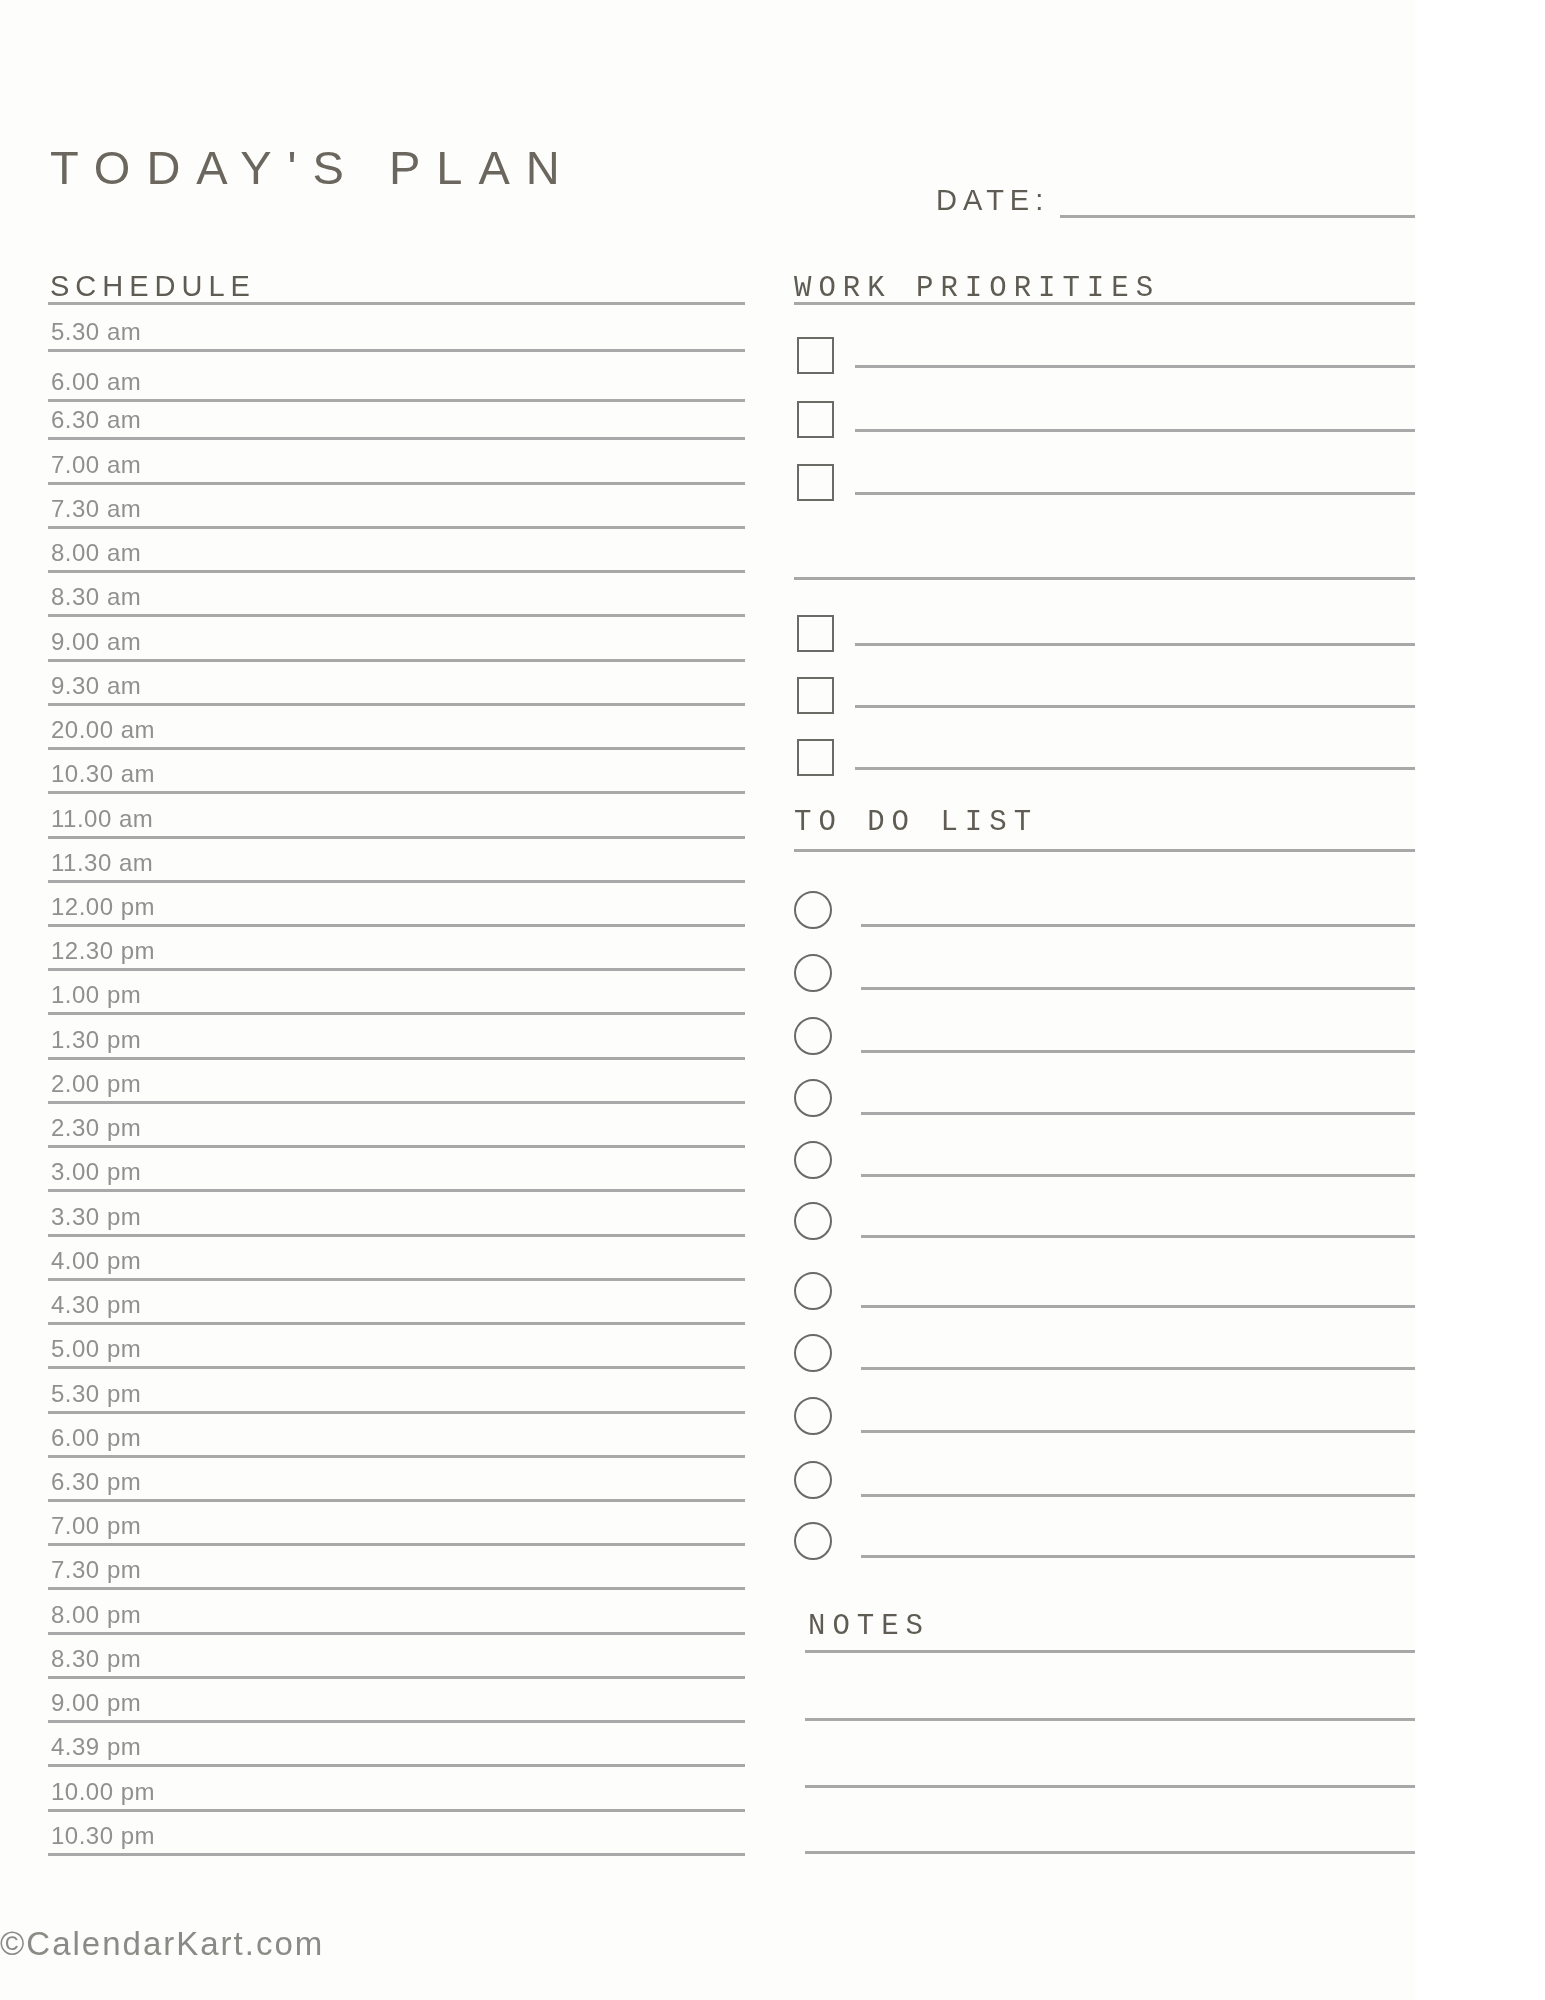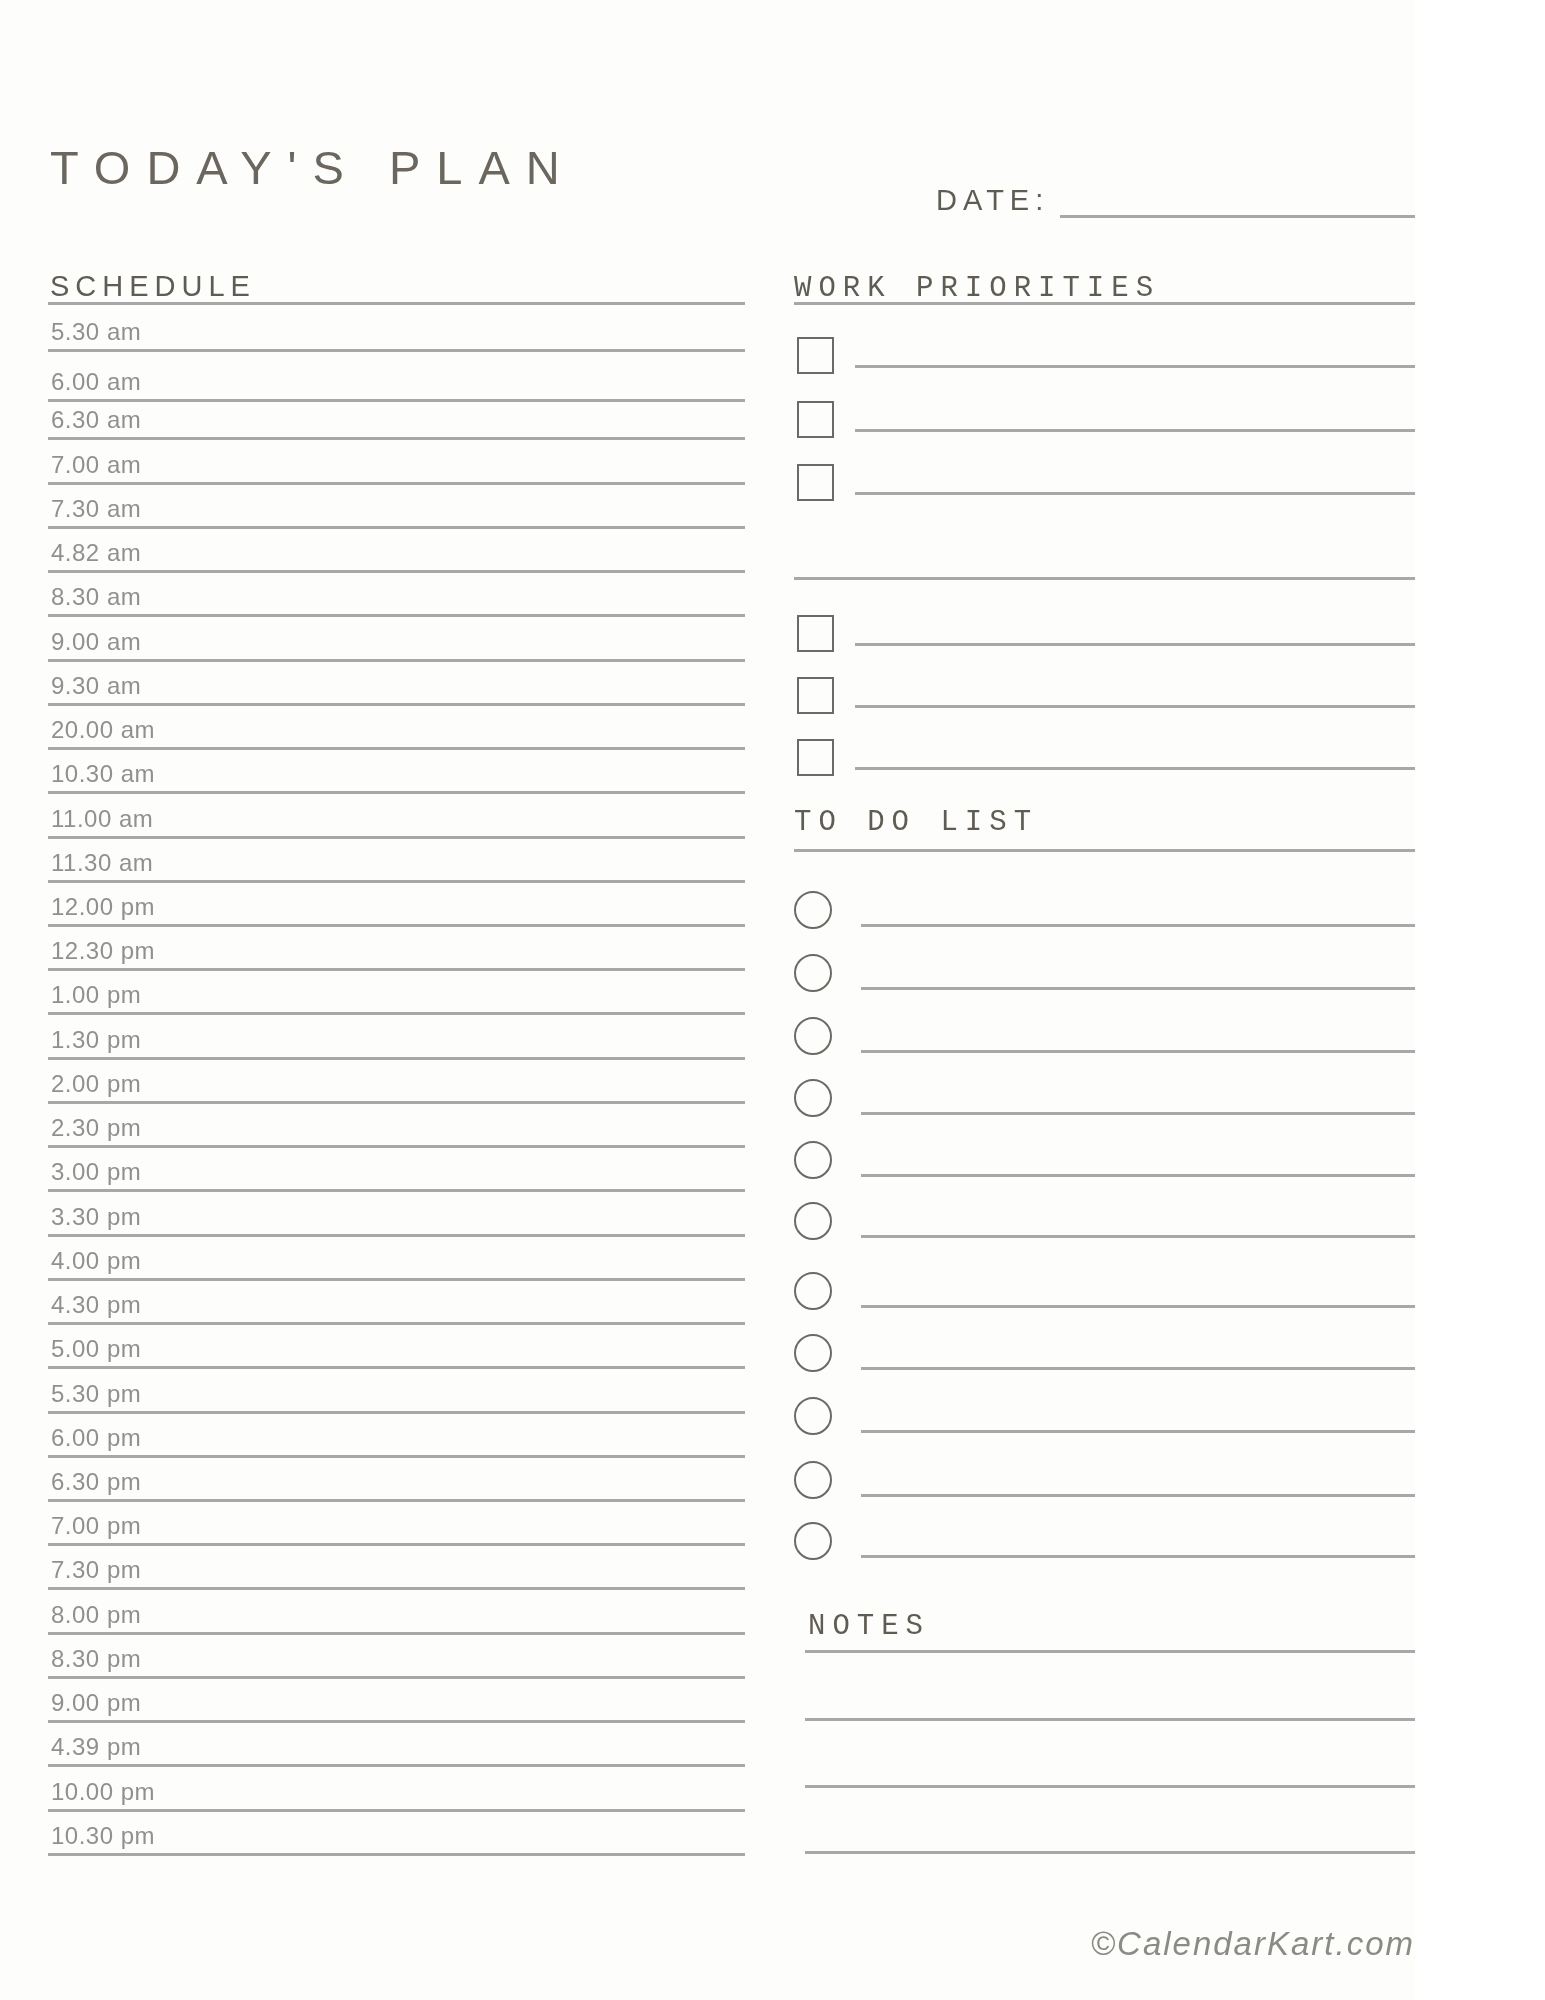--- a/index.html
+++ b/index.html
@@ -44,23 +44,22 @@
     border:2px solid var(--box_border,#6b6b66);
     box-sizing:border-box;background:transparent;
   }
   .circle{
     position:absolute;left:794px;width:38px;height:38px;
     border:2.5px solid var(--box_border,#6b6b66);
     border-radius:50%;box-sizing:border-box;background:transparent;
   }
   .footer{
     position:absolute;left:0;top:1925px;width:100%;
-    text-align:right;font-size:33px;letter-spacing:2px;
+    text-align:left;font-size:33px;letter-spacing:2px;
     color:var(--footer,#8b8b86);
-    font-style:italic;
   }
 </style>
 </head>
 <body>
 
 <div class="page" style="--bg: #fdfdfc; --line: #a8a8a8; --title: #6b675e; --heading: #5f5c54; --time_label: #909090; --box_border: #6b6b66; --footer: #8b8b86;">
 
   <div class="title">TODAY'S PLAN</div>
 
   <div class="sans-head" style="left:936px;top:184px;">DATE:</div>
@@ -78,21 +77,21 @@
       <div class="sched-row" style="top: 393.46px;">
         <span class="time-label">6.30 am</span>
       </div>
       <div class="sched-row" style="top: 437.69px;">
         <span class="time-label">7.00 am</span>
       </div>
       <div class="sched-row" style="top: 481.92px;">
         <span class="time-label">7.30 am</span>
       </div>
       <div class="sched-row" style="top: 526.15px;">
-        <span class="time-label">4.82 am</span>
+        <span class="time-label">8.00 am</span>
       </div>
       <div class="sched-row" style="top: 570.38px;">
         <span class="time-label">8.30 am</span>
       </div>
       <div class="sched-row" style="top: 614.61px;">
         <span class="time-label">9.00 am</span>
       </div>
       <div class="sched-row" style="top: 658.84px;">
         <span class="time-label">9.30 am</span>
       </div>

